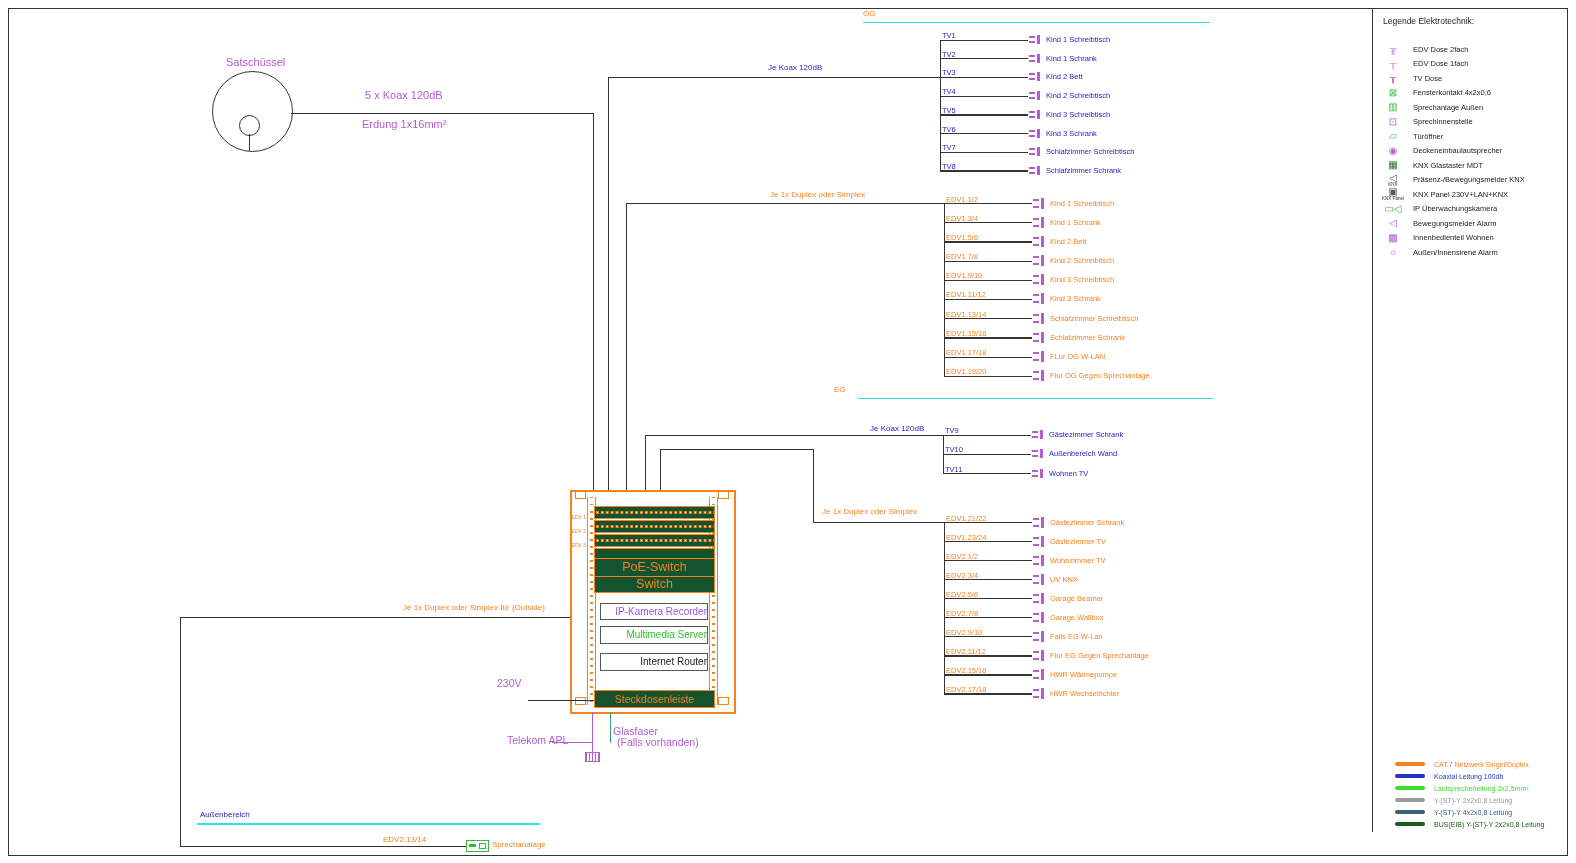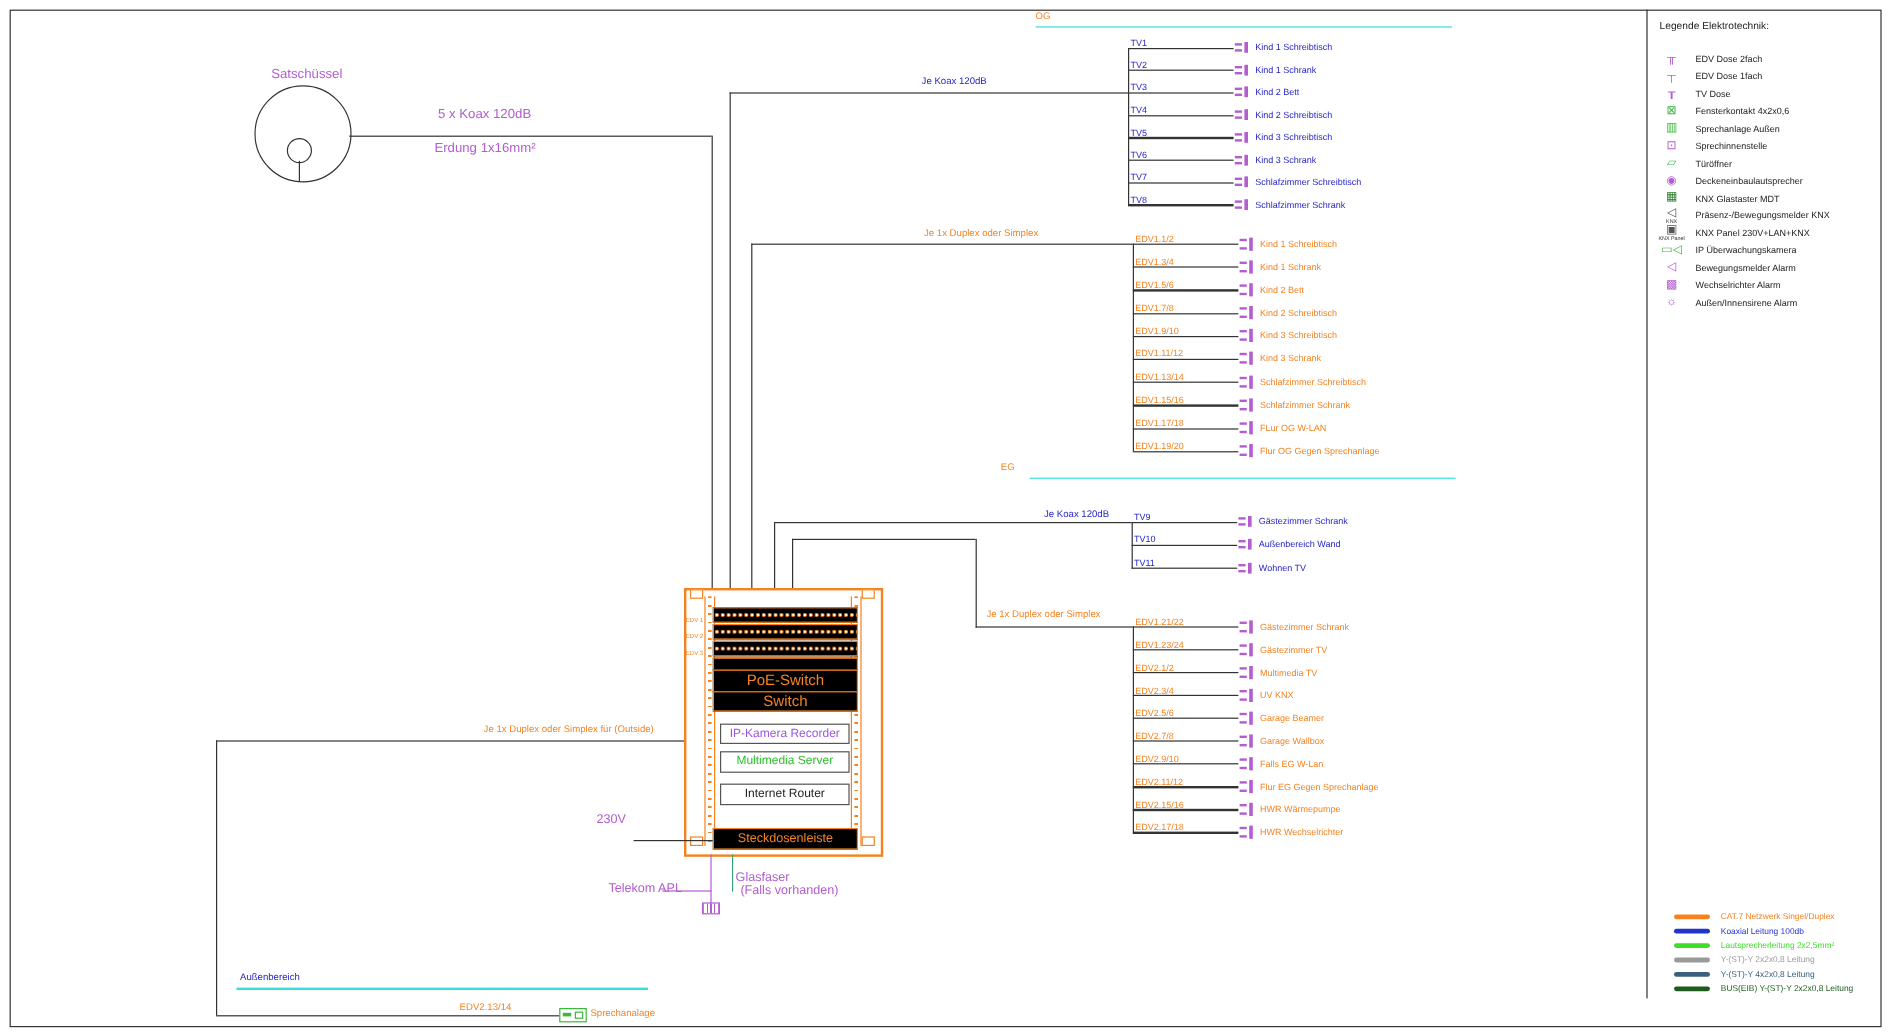--- a/index.html
+++ b/index.html
@@ -24,25 +24,25 @@
   .dose{position:absolute;width:8px;height:11px;border-right:3px solid var(--purple)}
   .dose::before,.dose::after{content:"";position:absolute;left:0;width:6px;height:2px;background:var(--purple)}
   .dose::before{top:1px}.dose::after{bottom:1px}
   .dose.sm{height:9px;top:6.5px}
   
   .rack-frame{position:absolute;border:2px solid var(--orange)}
   .tab{position:absolute;width:9px;height:6px;border:1.2px solid var(--orange);background:#fff}
   .rail{position:absolute;width:7px;border-left:1.2px solid var(--orange);border-right:1.2px solid var(--orange);
     background-image:repeating-linear-gradient(to bottom,var(--orange) 0 1.5px,transparent 1.5px 7px);
     background-size:3px 100%;background-position:center top;background-repeat:no-repeat}
-  .unit{position:absolute;border:1.2px solid var(--orange);background:#000000}
+  .unit{position:absolute;border:1.2px solid var(--orange);background:#14532d}
   .ports{background-image:radial-gradient(circle at 2.4px 50%, #fff 0 0.6px, var(--orange) 0.7px 1.6px, transparent 1.8px);
     background-size:4.9px 100%;background-repeat:repeat-x}
   .unit-label{display:block;width:100%;text-align:center;color:var(--orange);font-family:"Liberation Sans",sans-serif}
-  .devbox{position:absolute;border:1.2px solid #555;background:#fff;text-align:center}
+  .devbox{position:absolute;border:1.2px solid #555;background:#fff;text-align:right}
   .devbox span{display:block;width:100%;font-size:10px}
   
   .sprech-icon{position:absolute;width:21px;height:10px;border:1.2px solid var(--green);background:#fff}
   .sprech-icon::before{content:"";position:absolute;left:2px;top:3px;width:7px;height:3px;background:var(--green)}
   .sprech-icon::after{content:"";position:absolute;right:2px;top:2px;width:5px;height:4px;border:1px solid var(--green)}
   .apl-icon{position:absolute;width:13px;height:8px;border:1.2px solid var(--purple);
     background-image:repeating-linear-gradient(to right,var(--purple) 0 1px,transparent 1px 3px)}
   .sat-circle{position:absolute;border:1.2px solid var(--ink);border-radius:50%;background:transparent}
   
   .legend{position:absolute;left:1372px;top:8px;width:194px;height:824px;border-left:1px solid #333}
@@ -269,21 +269,21 @@
         <span class="port c-or">EDV1.23/24</span>
         <span class="bline"></span>
         <span class="dose"></span>
         <span class="room c-or">Gästezimmer TV</span>
       </div>
 
       <div class="brow">
         <span class="port c-or">EDV2.1/2</span>
         <span class="bline"></span>
         <span class="dose"></span>
-        <span class="room c-or">Multimedia TV</span>
+        <span class="room c-or">Wohnzimmer TV</span>
       </div>
 
       <div class="brow">
         <span class="port c-or">EDV2.3/4</span>
         <span class="bline"></span>
         <span class="dose"></span>
         <span class="room c-or">UV KNX</span>
       </div>
 
       <div class="brow">
@@ -503,21 +503,21 @@
             <span class="lg-sub"></span>
           </span>
           <span class="lg-label">Bewegungsmelder Alarm</span>
         </div>
 
         <div class="lg-item">
           <span class="lg-icon">
             <span class="lg-glyph" style="color: rgb(180, 92, 208);">▩</span>
             <span class="lg-sub"></span>
           </span>
-          <span class="lg-label">Wechselrichter Alarm</span>
+          <span class="lg-label">Innenbedienteil Wohnen</span>
         </div>
 
         <div class="lg-item">
           <span class="lg-icon">
             <span class="lg-glyph" style="color: rgb(180, 92, 208);">☼</span>
             <span class="lg-sub"></span>
           </span>
           <span class="lg-label">Außen/Innensirene Alarm</span>
         </div>
       </div>

